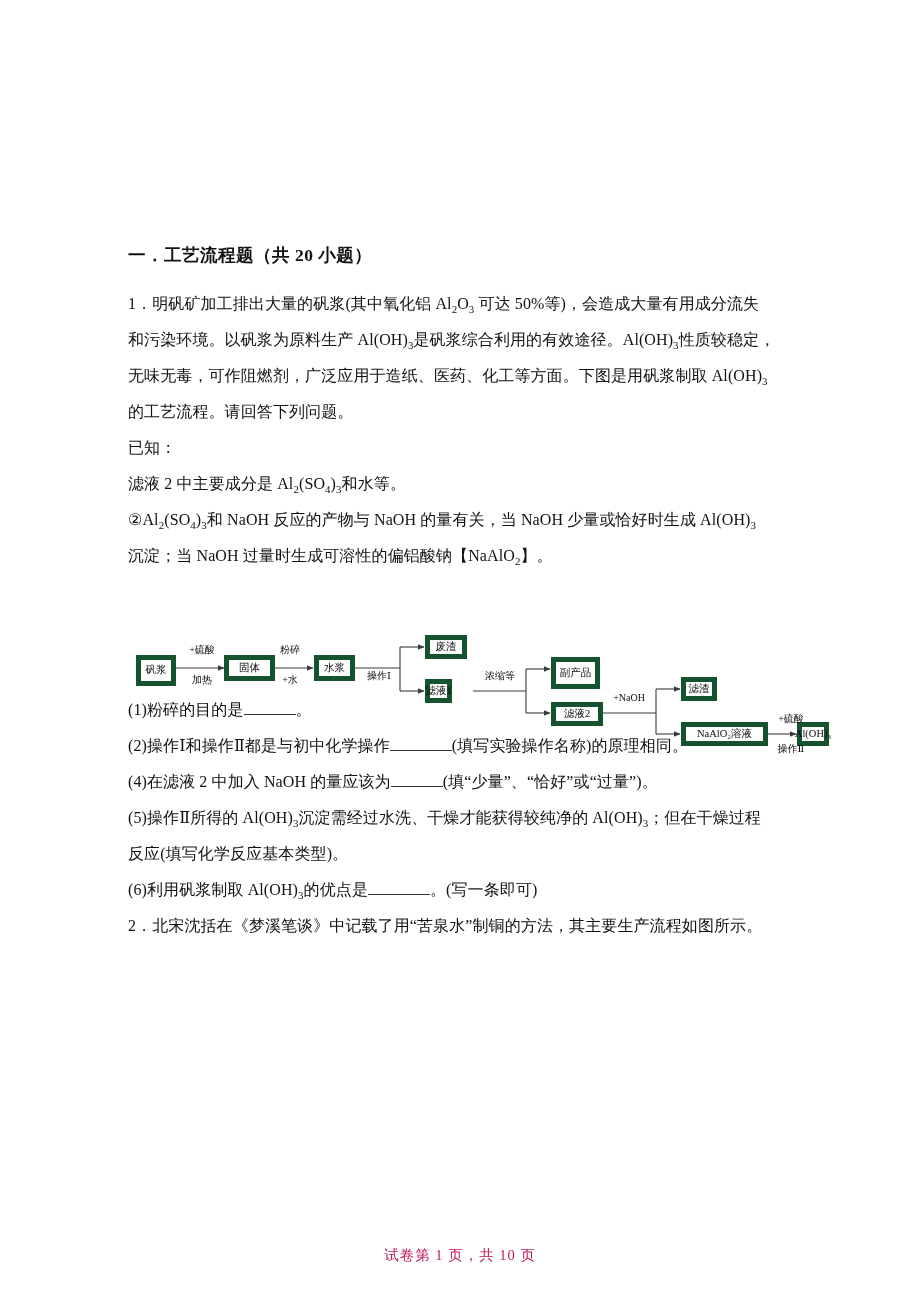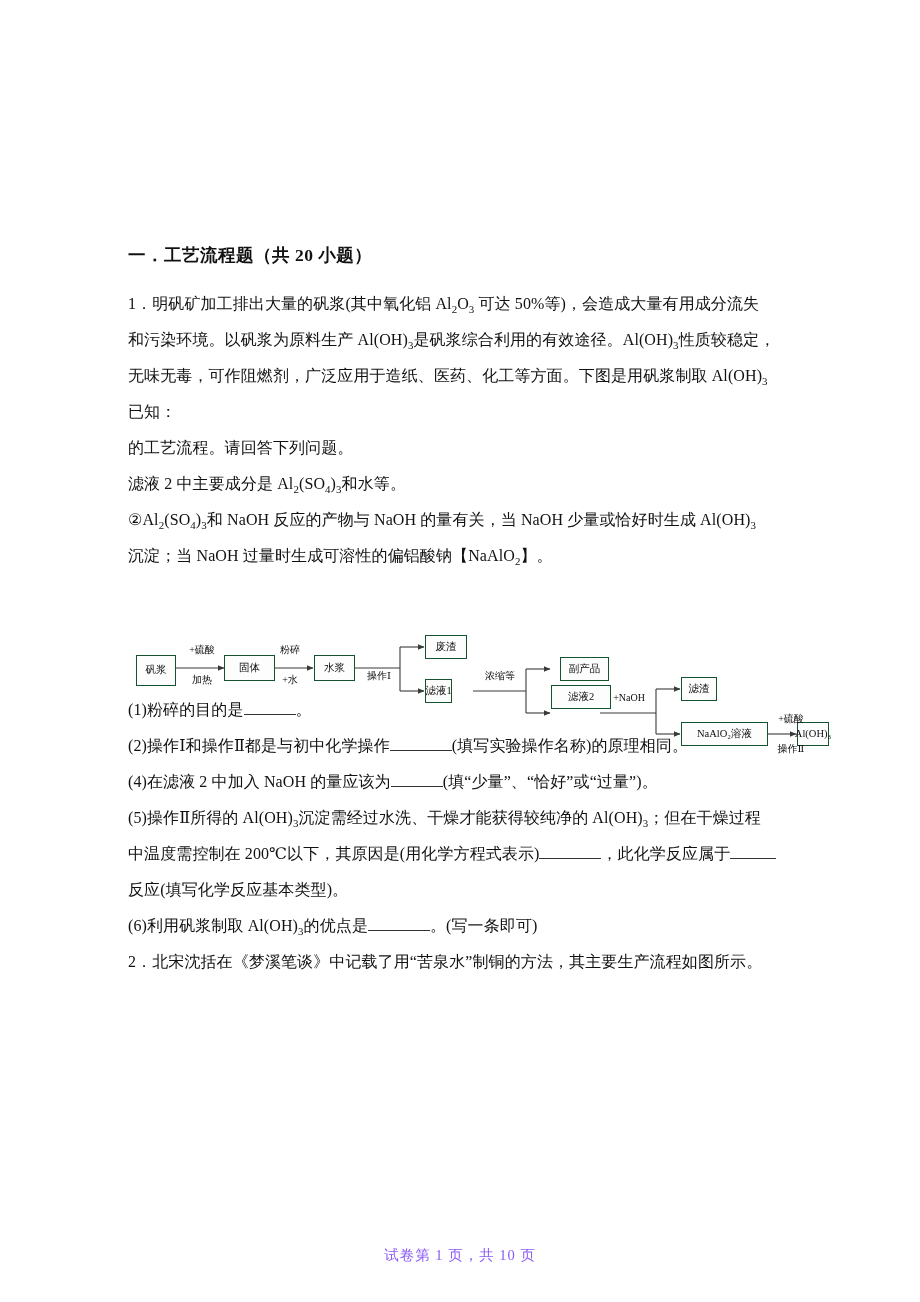--- a/index.html
+++ b/index.html
@@ -73,21 +73,21 @@
   }
   .flow {
     position: absolute;
     left: 0; top: 0;
     width: 678px;
     height: 112px;
   }
   .fbox {
     position: absolute;
     box-sizing: border-box;
-    border: 1px solid #14532d;
+    border: 5px solid #14532d;
     background: #fdfdfd;
     font-size: 10.5px;
     line-height: 1;
     display: flex;
     align-items: center;
     justify-content: center;
     white-space: nowrap;
     color: #0d0d0d;
     font-family: "Liberation Serif", "DejaVu Serif", serif;
   }
@@ -101,21 +101,21 @@
   }
 
   
   .footer {
     position: absolute;
     left: 0;
     top: 1246px;
     width: 920px;
     text-align: center;
     font-size: 14.5px;
-    color: #8b5cf6;
+    color: #be185d;
     letter-spacing: 1px;
   }
 
   .flow svg { position: absolute; left: 0; top: 0; overflow: visible; }
 </style>
 </head>
 <body>
 
 <div id="page">
 
@@ -125,27 +125,27 @@
 
     <div class="para">
       1．明矾矿加工排出大量的矾浆(其中氧化铝 Al<sub>2</sub>O<sub>3</sub> 可达 50%等)，会造成大量有用成分流失
     </div>
     <div class="para">
       和污染环境。以矾浆为原料生产 Al(OH)<sub>3</sub>是矾浆综合利用的有效途径。Al(OH)<sub>3</sub>性质较稳定，
     </div>
     <div class="para">
       无味无毒，可作阻燃剂，广泛应用于造纸、医药、化工等方面。下图是用矾浆制取 Al(OH)<sub>3</sub>
     </div>
+    <div class="para">
+      的工艺流程。请回答下列问题。
+    </div>
+
     <div class="para">已知：</div>
 
     <div class="para">
-      的工艺流程。请回答下列问题。
-    </div>
-
-    <div class="para">
       滤液 2 中主要成分是 Al<sub>2</sub>(SO<sub>4</sub>)<sub>3</sub>和水等。
     </div>
     <div class="para">
       ②Al<sub>2</sub>(SO<sub>4</sub>)<sub>3</sub>和 NaOH 反应的产物与 NaOH 的量有关，当 NaOH 少量或恰好时生成 Al(OH)<sub>3</sub>
     </div>
     <div class="para">
       沉淀；当 NaOH 过量时生成可溶性的偏铝酸钠【NaAlO<sub>2</sub>】。
     </div>
 
     <div style="height:118px"></div>
@@ -154,23 +154,20 @@
       (1)粉碎的目的是<span class="fill"></span>。
     </div>
     <div class="para">
       (2)操作Ⅰ和操作Ⅱ都是与初中化学操作<span class="fill w2"></span>(填写实验操作名称)的原理相同。
     </div>
     <div class="para">
       (4)在滤液 2 中加入 NaOH 的量应该为<span class="fill"></span>(填“少量”、“恰好”或“过量”)。
     </div>
     <div class="para">
       (5)操作Ⅱ所得的 Al(OH)<sub>3</sub>沉淀需经过水洗、干燥才能获得较纯净的 Al(OH)<sub>3</sub>；但在干燥过程
-    </div>
-    <div class="para">
-      中温度需控制在 200℃以下，其原因是(用化学方程式表示)<span class="fill w2"></span>，此化学反应属于<span class="fill w3"></span>
     </div>
     <div class="para">
       反应(填写化学反应基本类型)。
     </div>
     <div class="para">
       (6)利用矾浆制取 Al(OH)<sub>3</sub>的优点是<span class="fill w2"></span>。(写一条即可)
     </div>
 
     <div class="para">
       2．北宋沈括在《梦溪笔谈》中记载了用“苦泉水”制铜的方法，其主要生产流程如图所示。
@@ -213,22 +210,22 @@
 
           <line x1="640" y1="103" x2="668" y2="103" marker-end="url(#ah)"></line>
         </g>
       </svg>
 
       <div class="fbox" style="left:8px;  top:24px; width:40px; height:31px;">矾浆</div>
       <div class="fbox" style="left:96px; top:24px; width:51px; height:26px;">固体</div>
       <div class="fbox" style="left:186px;top:24px; width:41px; height:26px;">水浆</div>
       <div class="fbox" style="left:297px;top:4px;  width:42px; height:24px;">废渣</div>
       <div class="fbox" style="left:297px;top:48px; width:27px; height:24px;">滤液1</div>
-      <div class="fbox" style="left:432px;top:26px; width:49px; height:24px;">副产品</div>
-      <div class="fbox" style="left:423px;top:54px; width:60px; height:24px;">滤液2</div>
+      <div class="fbox" style="left:423px;top:26px; width:49px; height:32px;">副产品</div>
+      <div class="fbox" style="left:423px;top:71px; width:52px; height:24px;">滤液2</div>
       <div class="fbox" style="left:553px;top:46px; width:36px; height:24px;">滤渣</div>
       <div class="fbox" style="left:553px;top:91px; width:87px; height:24px;">NaAlO₂溶液</div>
       <div class="fbox" style="left:669px;top:91px; width:32px; height:24px;">Al(OH)₃</div>
 
       <div class="flabel" style="left:52px; top:14px; width:44px;">+硫酸</div>
       <div class="flabel" style="left:52px; top:44px; width:44px;">加热</div>
       <div class="flabel" style="left:140px;top:14px; width:44px;">粉碎</div>
       <div class="flabel" style="left:140px;top:44px; width:44px;">+水</div>
       <div class="flabel" style="left:228px;top:16px; width:46px;margin-top:24px;">操作Ⅰ</div>
       <div class="flabel" style="left:348px;top:40px; width:48px;">浓缩等</div>

